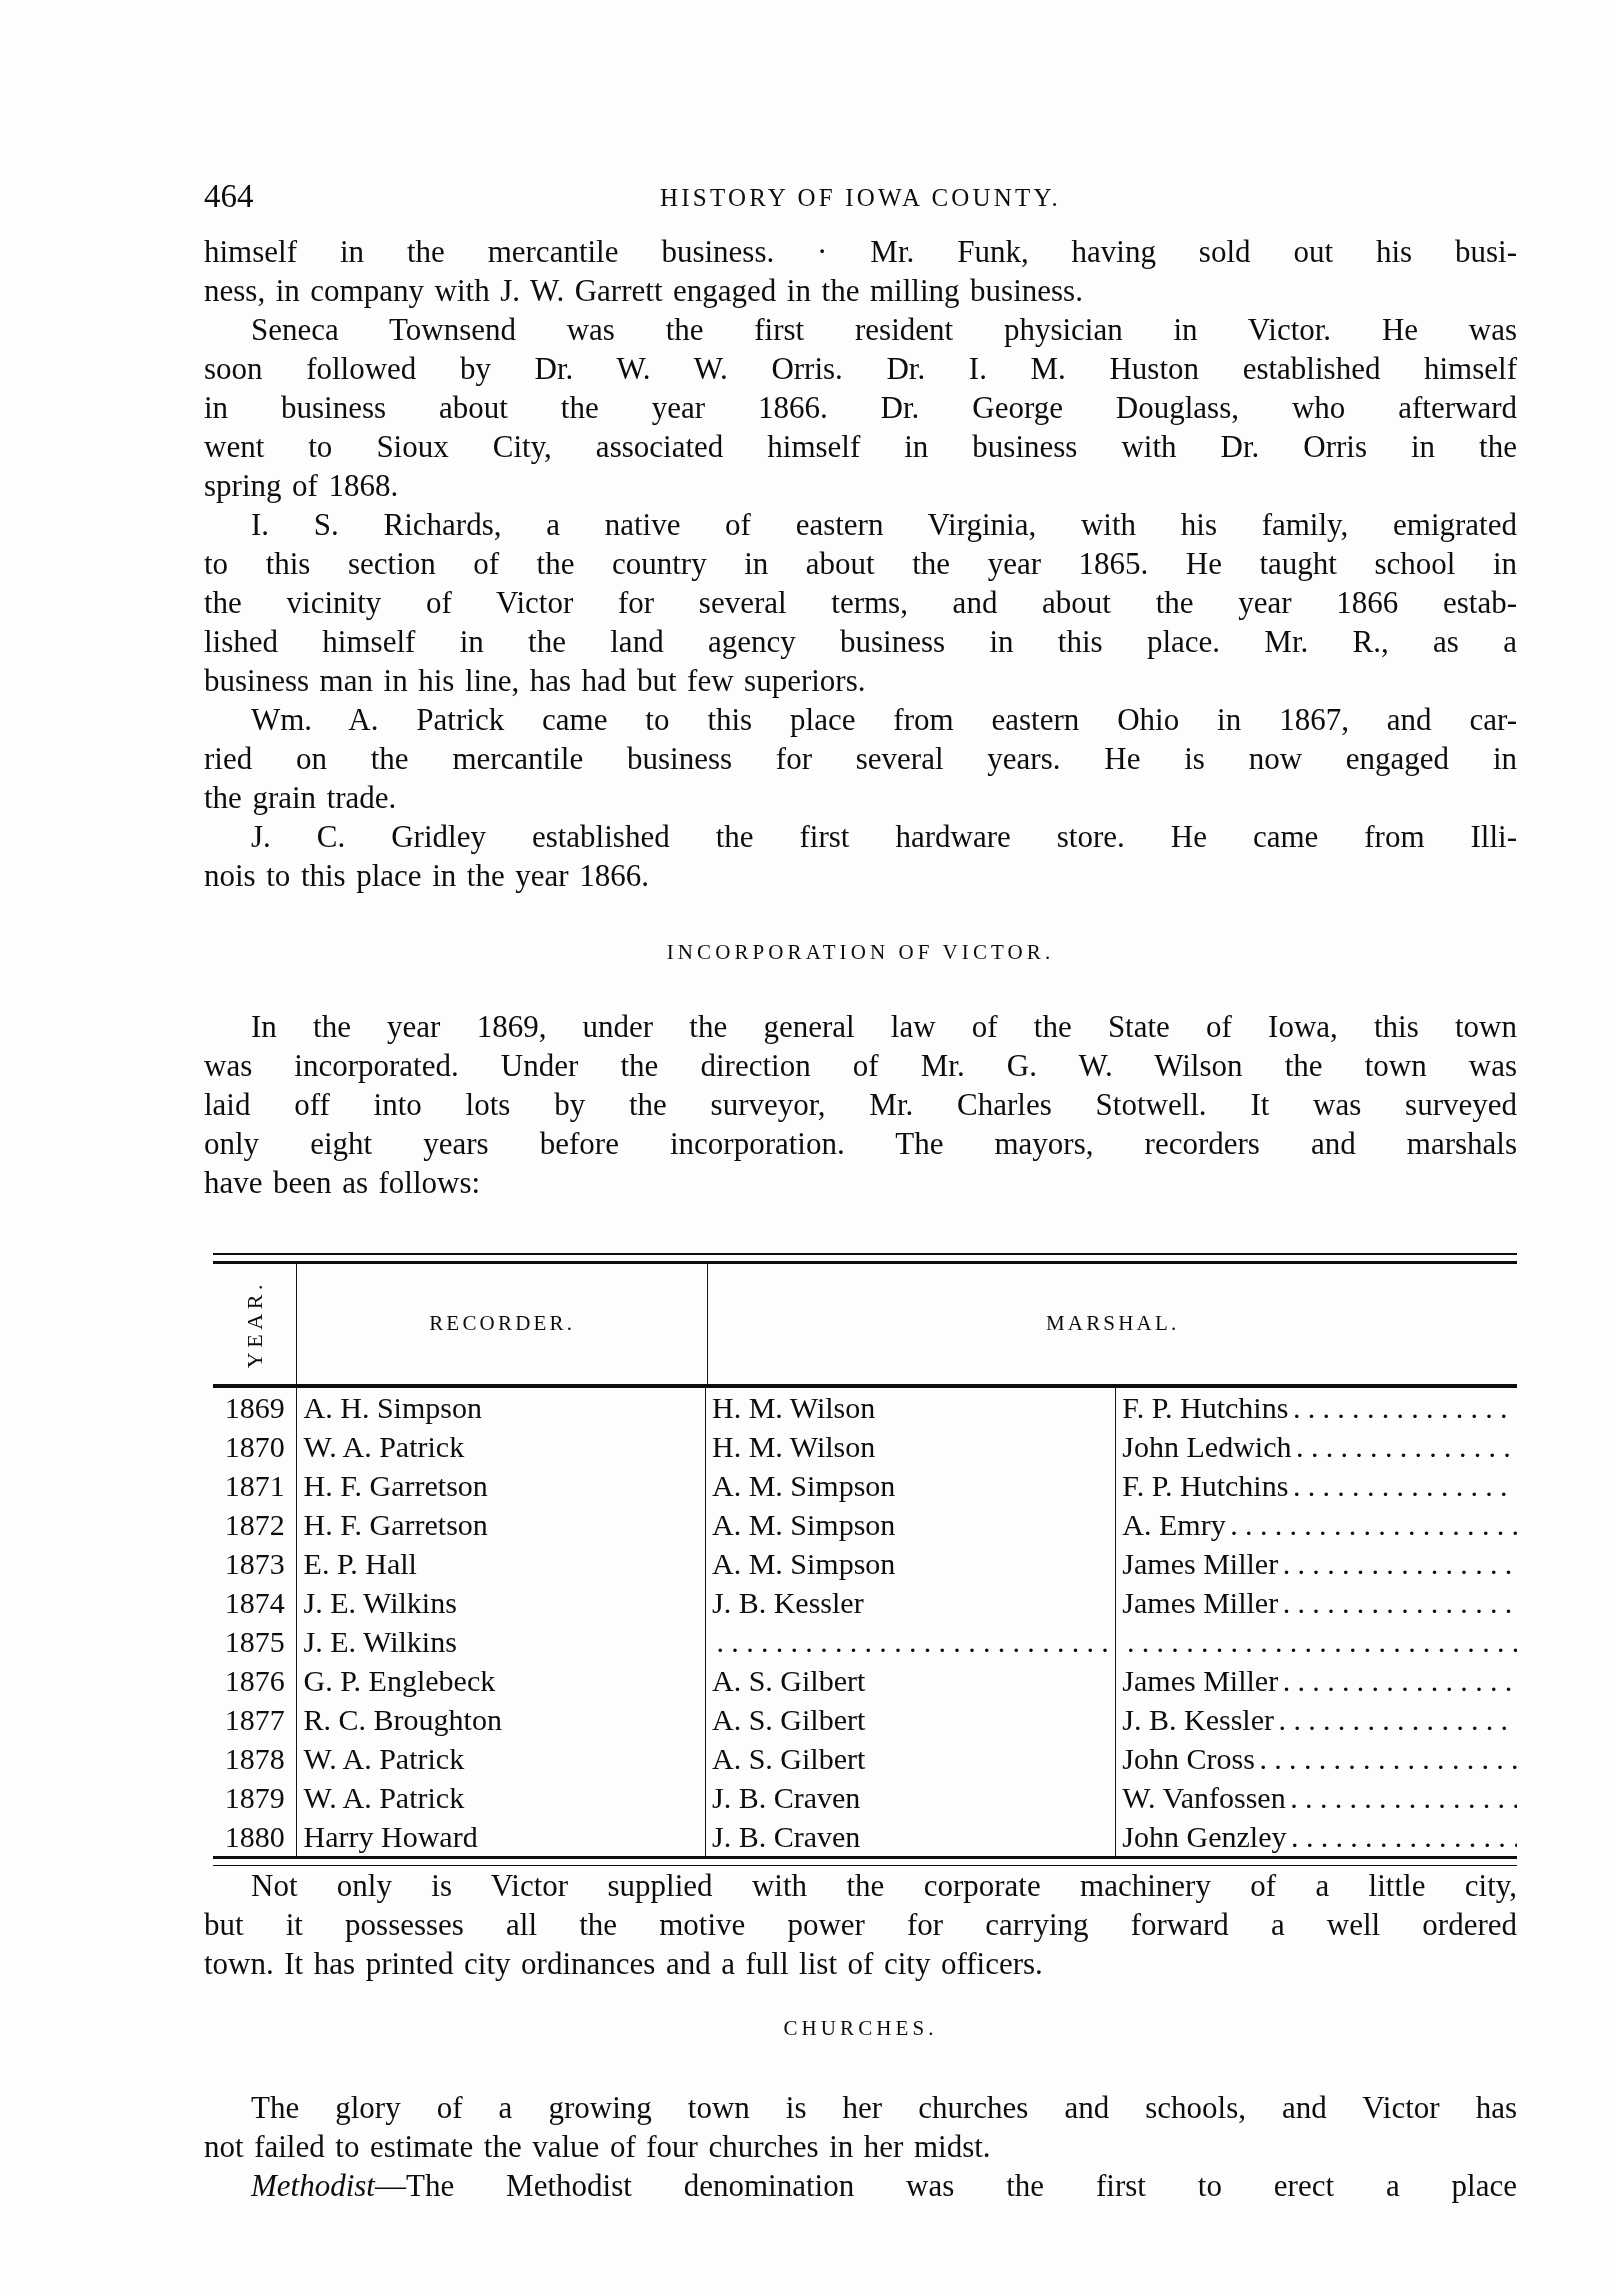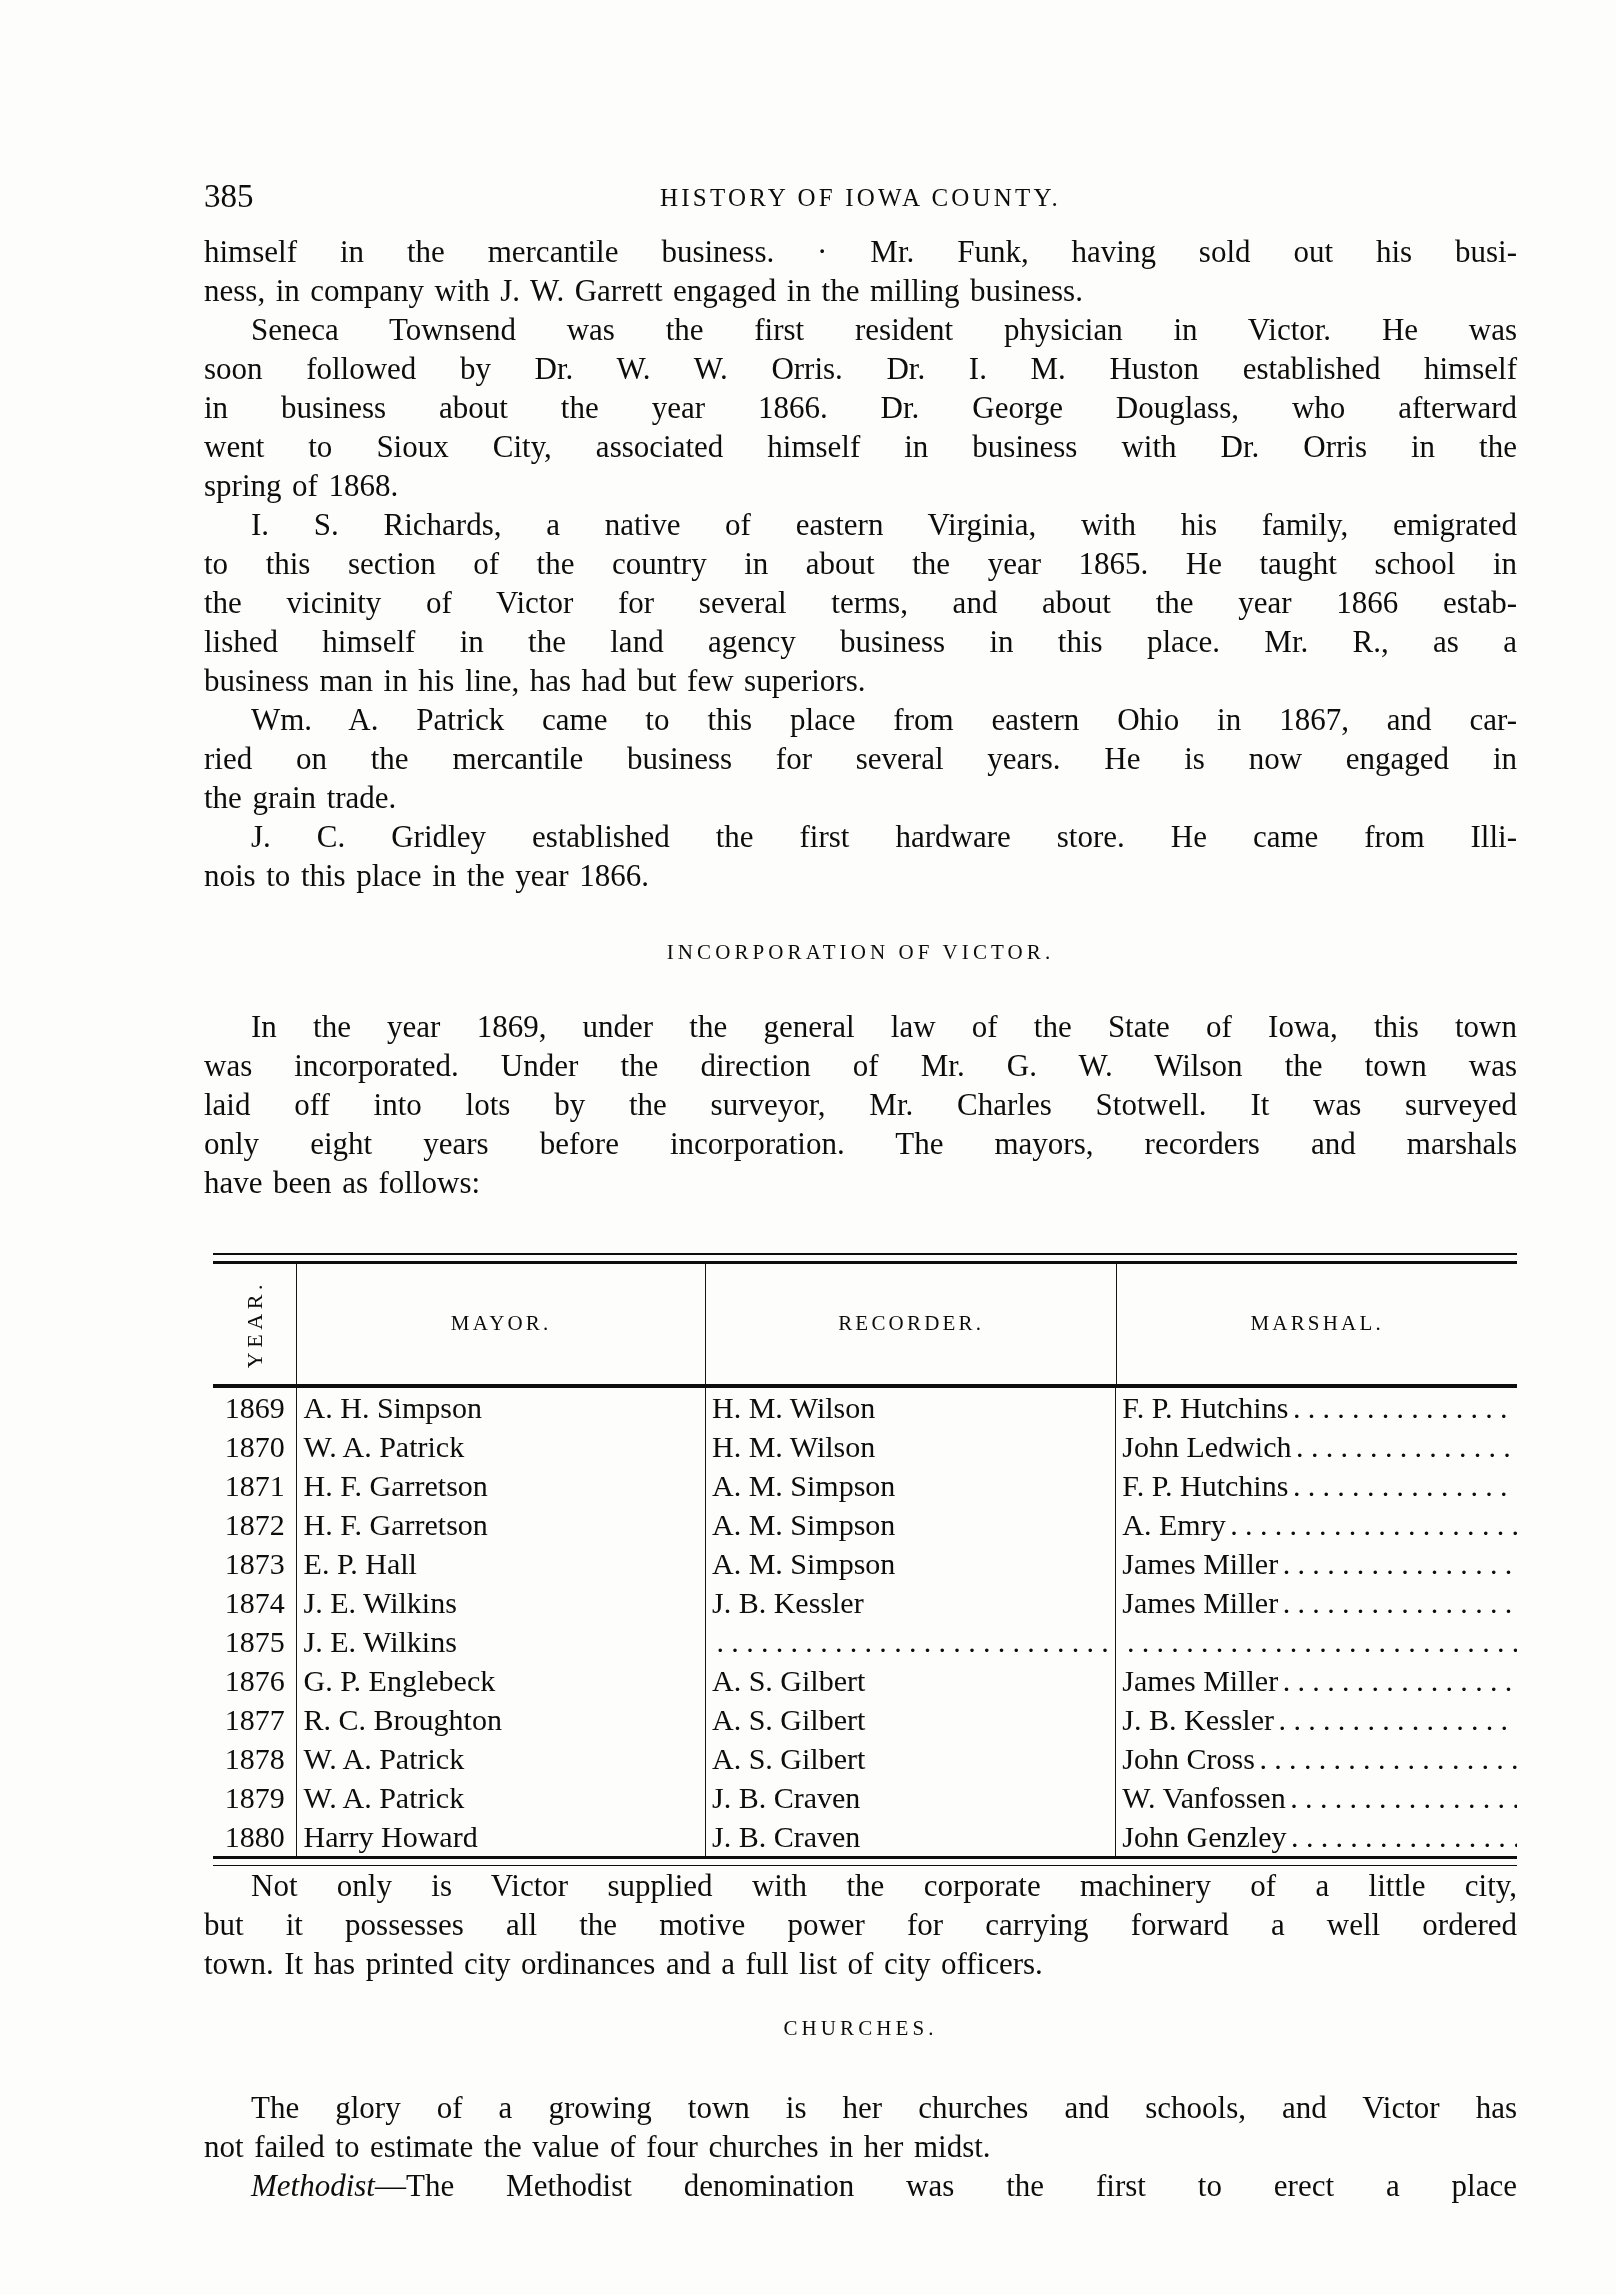--- a/index.html
+++ b/index.html
@@ -96,21 +96,21 @@
   #heading-churches { margin-top: 32px; }
   #para-churches    { margin-top: 46px; }
 </style>
 </head>
 <body>
 
 <div class="page">
   <div class="content">
 
     <header class="pagehead">
-      <span class="pagenum">385</span>
+      <span class="pagenum">464</span>
       <span class="runtitle">HISTORY OF IOWA COUNTY.</span>
     </header>
 
     <div id="paras-intro">
         <div class="para">
           <div class="line">himself in the mercantile business. · Mr. Funk, having sold out his busi-</div>
           <div class="line last">ness, in company with J. W. Garrett engaged in the milling business.</div>
         </div>
         <div class="para">
           <div class="line indent">Seneca Townsend was the first resident physician in Victor. He was</div>
@@ -148,21 +148,20 @@
           <div class="line last">have been as follows:</div>
         </div>
       </div>
 
     <div class="officers-table">
       <div class="rule-top"></div>
       <div class="thead">
         <div class="th th-year">
           <span class="rot-label">YEAR.</span>
         </div>
-        <div class="th th-mayor">MAYOR.</div>
         <div class="th th-recorder">RECORDER.</div>
         <div class="th th-marshal">MARSHAL.</div>
       </div>
       <div id="tbody">
           <div class="trow">
             <div class="td-year">1869</div>
             <div class="td td-mayor">
               <span class="nm">A. H. Simpson</span>
               <span class="leader">......................................................................</span>
             </div>

